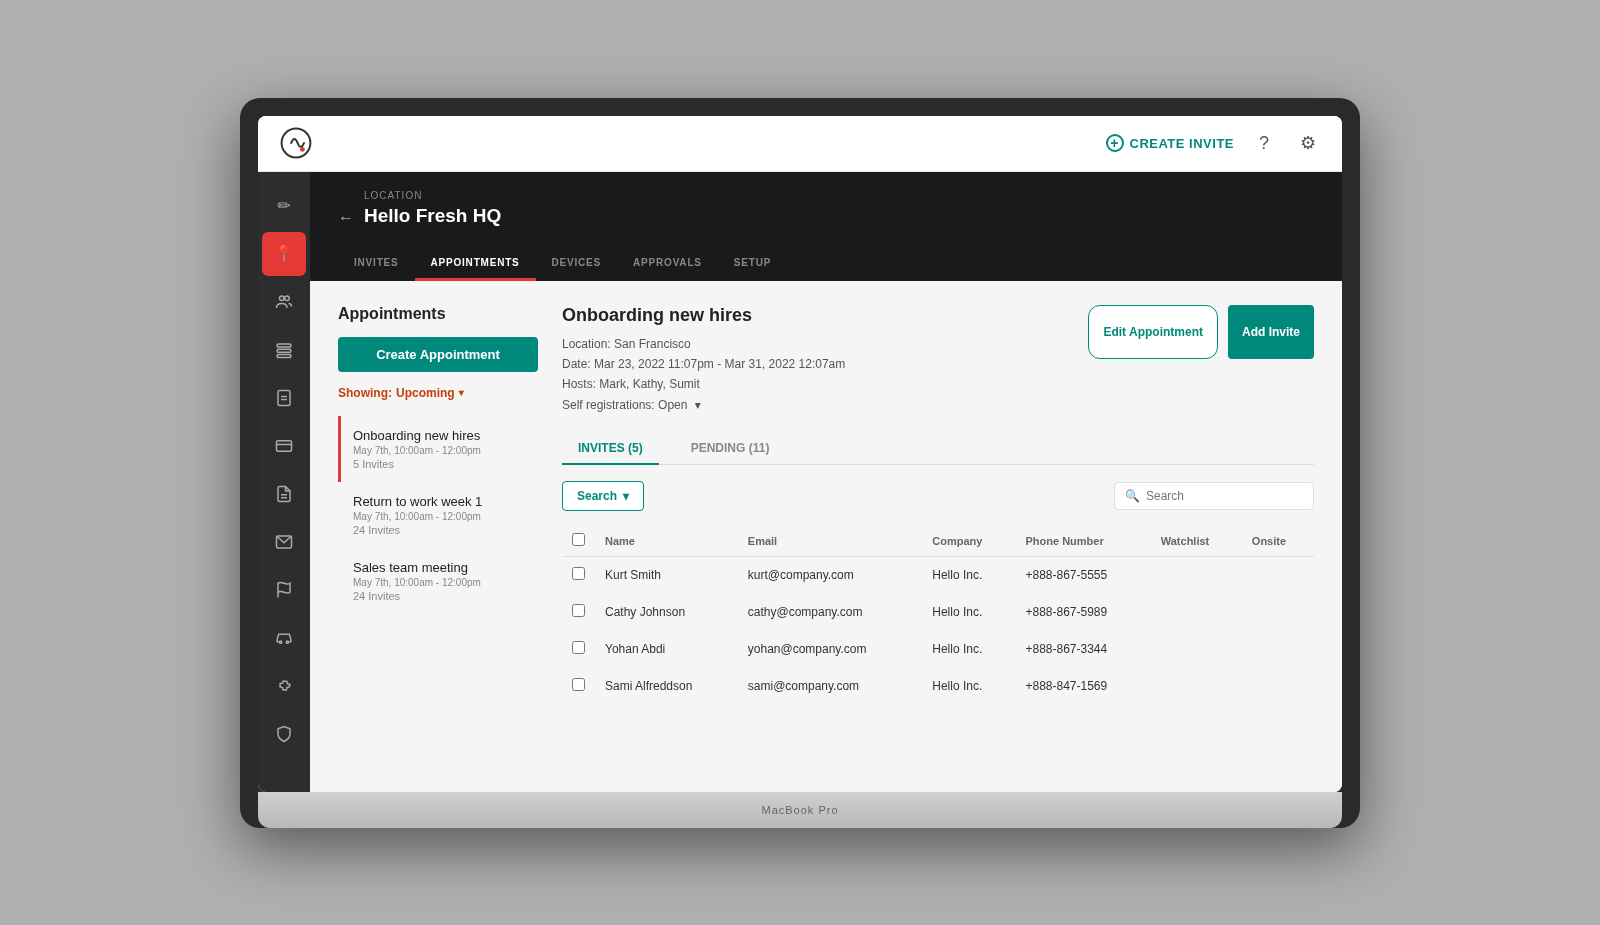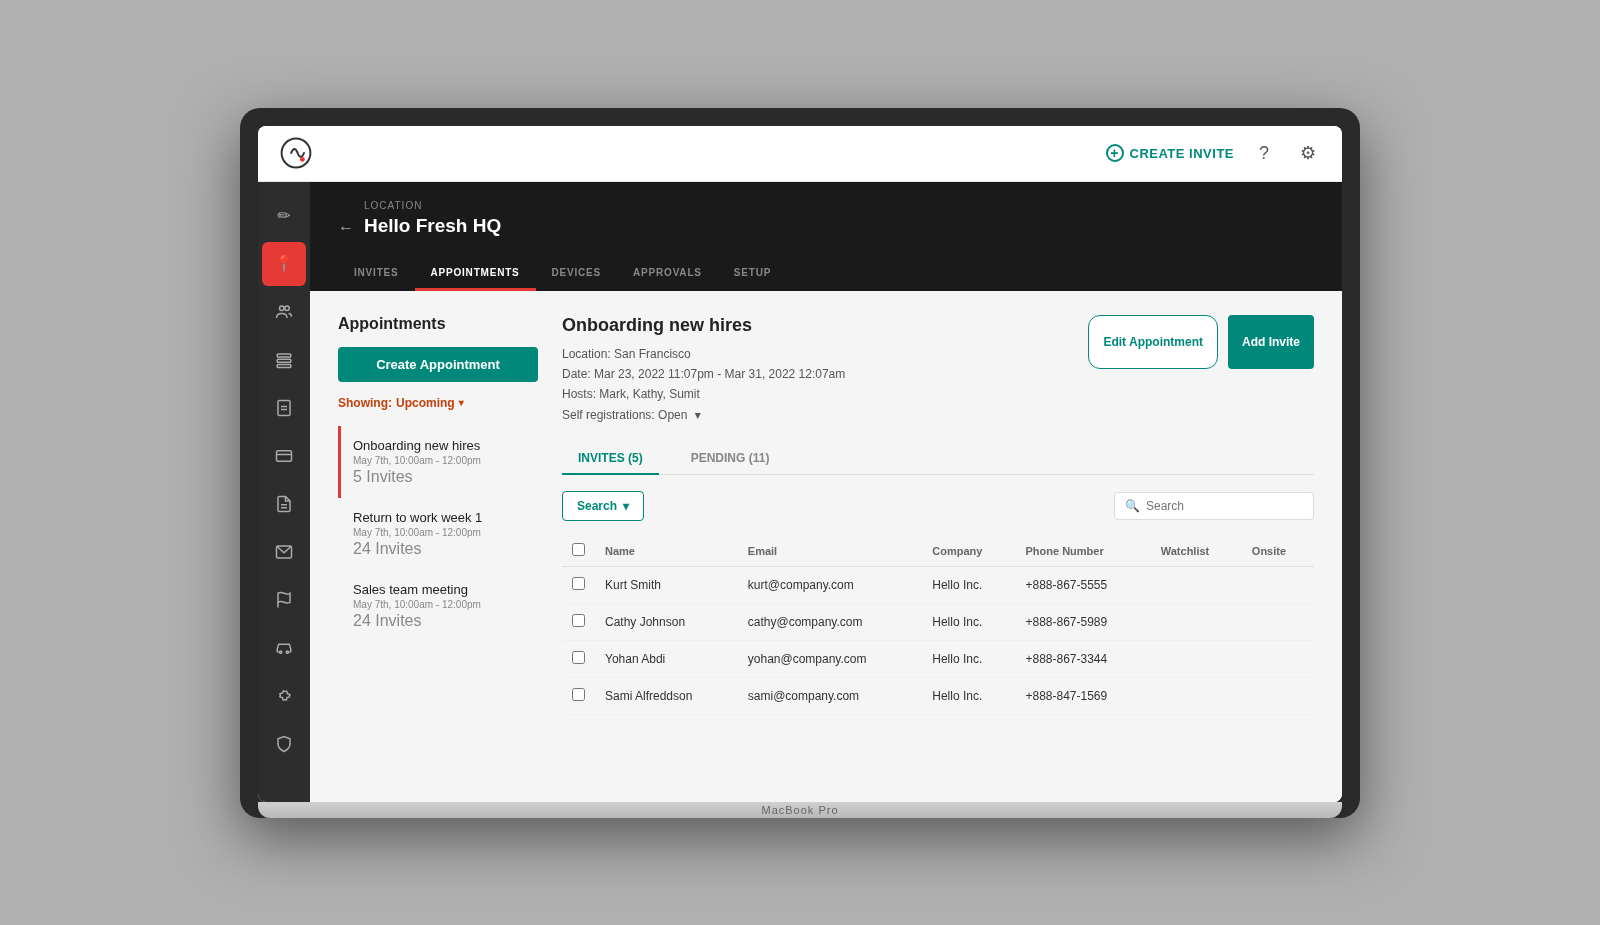--- a/index.html
+++ b/index.html
@@ -19,21 +19,21 @@
       padding: 18px 18px 0 18px;
       box-shadow: 0 20px 60px rgba(0,0,0,0.5);
     }
     .laptop-screen {
       background: #f5f5f5;
       border-radius: 8px;
       overflow: hidden;
       width: 100%;
     }
     .laptop-base {
-      height: 16px;
+      height: 36px;
       background: linear-gradient(180deg, #d0d0d0 0%, #b8b8b8 100%);
       border-radius: 0 0 12px 12px;
       display: flex;
       align-items: center;
       justify-content: center;
       font-size: 11px;
       color: #666;
       letter-spacing: 1px;
     }
 
@@ -250,21 +250,21 @@
       font-weight: 500;
       color: #222;
       margin-bottom: 2px;
     }
     .appt-time {
       font-size: 10px;
       color: #888;
       margin-bottom: 2px;
     }
     .appt-invites {
-      font-size: 16px;
+      font-size: 11px;
       color: #888;
     }
 
     
     .detail-panel {
       flex: 1;
     }
     .detail-header {
       display: flex;
       justify-content: space-between;

